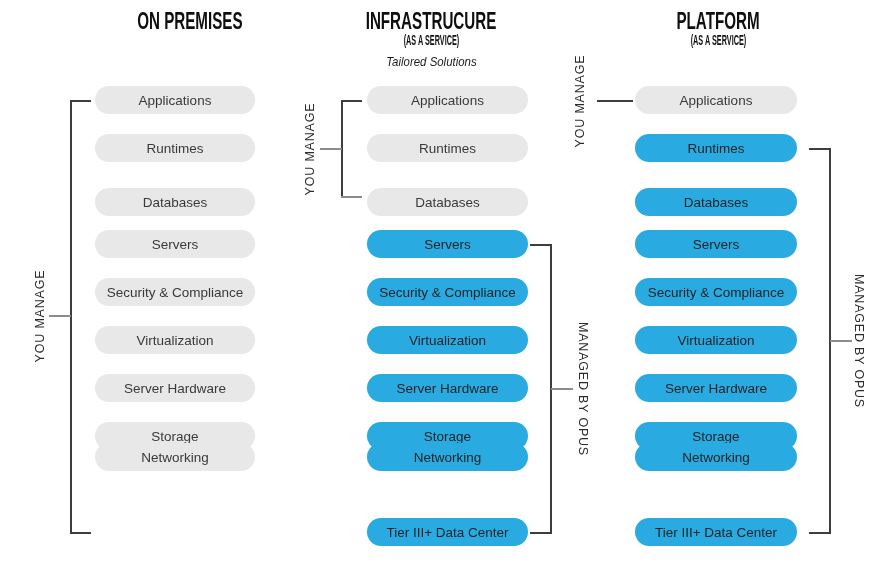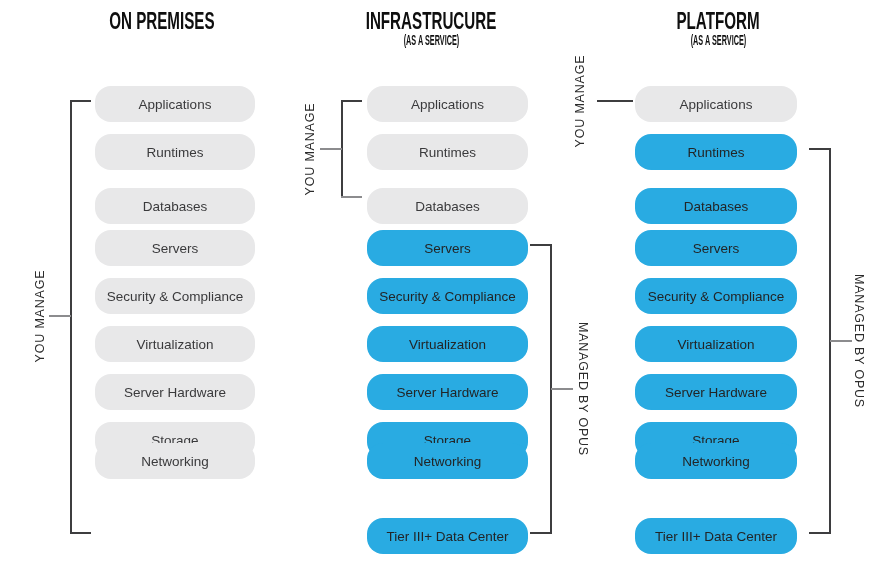--- a/index.html
+++ b/index.html
@@ -3,32 +3,32 @@
 <meta charset="utf-8">
 <style>
   html,body { margin:0; padding:0; background:#ffffff; }
   .canvas {
     position:relative; width:888px; height:581px; background:#ffffff;
     font-family:"Liberation Sans", sans-serif; overflow:hidden;
   }
 
   
   .header { position:absolute; top:10px; width:200px; text-align:center; color:var(--title-text,#0f0f0f); }
-  .c1h { left:62px;text-decoration:underline; } .c2h { left:331px; } .c3h { left:618px; }
+  .c1h { left:90px;text-decoration:underline; } .c2h { left:331px; } .c3h { left:618px; }
   .trow { line-height:1; }
   .t1 { display:inline-block; font-size:23px; font-weight:700; white-space:nowrap;
         transform:scaleX(0.66); transform-origin:50% 50%; letter-spacing:0; line-height:22px; }
   .t2 { display:inline-block; font-size:14px; font-weight:700; white-space:nowrap;
         transform:scaleX(0.52); transform-origin:50% 50%; line-height:13px; }
   .tg { display:inline-block; font-size:13px; font-style:italic; white-space:nowrap;
         transform:scaleX(0.88); transform-origin:50% 50%; margin-top:7px; color:#1c1c1c; line-height:13px; }
 
   
   .pill {
-    position:absolute; height:36px; width:160px; border-radius:16px;
+    position:absolute; height:28px; width:160px; border-radius:16px;
     display:flex; align-items:center; justify-content:center;
     font-size:13.5px; color:var(--pill-text,#3a3a3c); white-space:nowrap;
   }
   .pill.gray { background:var(--gray,#e8e8e9); }
   .pill.blue { background:var(--blue,#29abe2); color:#222527; }
   .c1 { left:95px; }  .c2 { left:367px; width:161px; }  .c3 { left:635px; width:162px; }
   .r0{top:86px}.r1{top:134px}.r2{top:188px}.r3{top:230px}.r4{top:278px}
   .r5{top:326px}.r6{top:374px}.r7{top:422px}.r8{top:443px}.r9{top:518px}
 
   
@@ -47,20 +47,21 @@
 <body>
 
 <div class="canvas">
 
   <div class="header c1h">
     <div class="trow"><span class="t1">ON PREMISES</span></div>
   </div>
   <div class="header c2h">
     <div class="trow"><span class="t1">INFRASTRUCURE</span></div>
     <div class="trow"><span class="t2">(AS A SERVICE)</span></div>
+    <div class="trow"><span class="tg">Tailored Solutions</span></div>
   </div>
   <div class="header c3h">
     <div class="trow"><span class="t1">PLATFORM</span></div>
     <div class="trow"><span class="t2">(AS A SERVICE)</span></div>
   </div>
 
   <div class="pill c1 r0 gray">Applications</div>
   <div class="pill c1 r1 gray">Runtimes</div>
   <div class="pill c1 r2 gray">Databases</div>
   <div class="pill c1 r3 gray">Servers</div>

